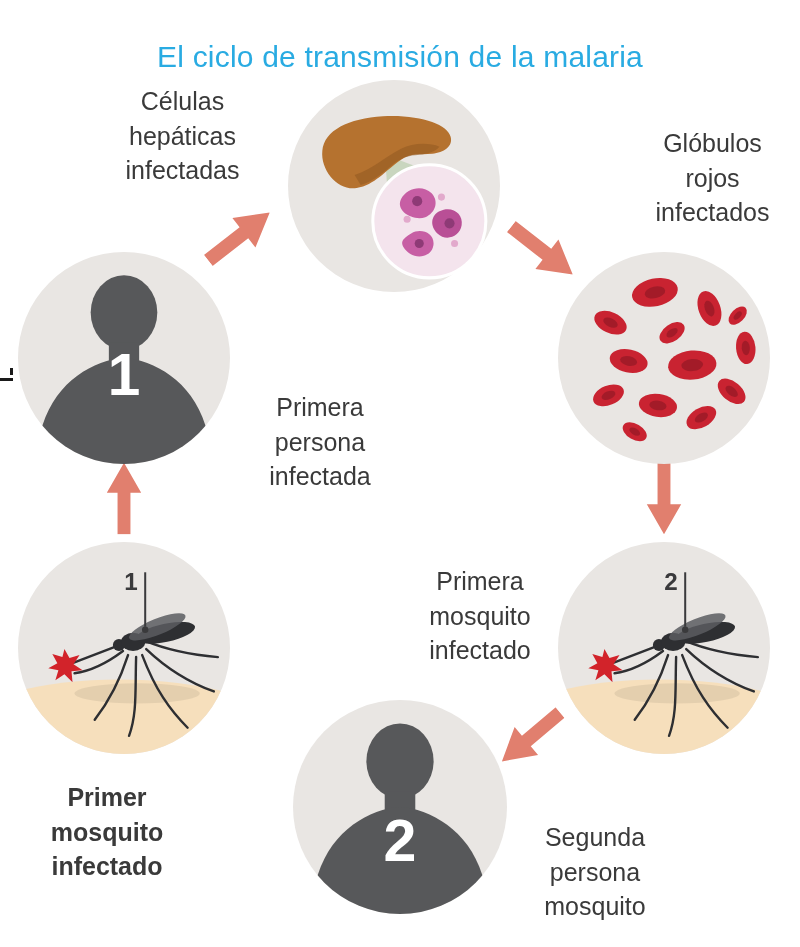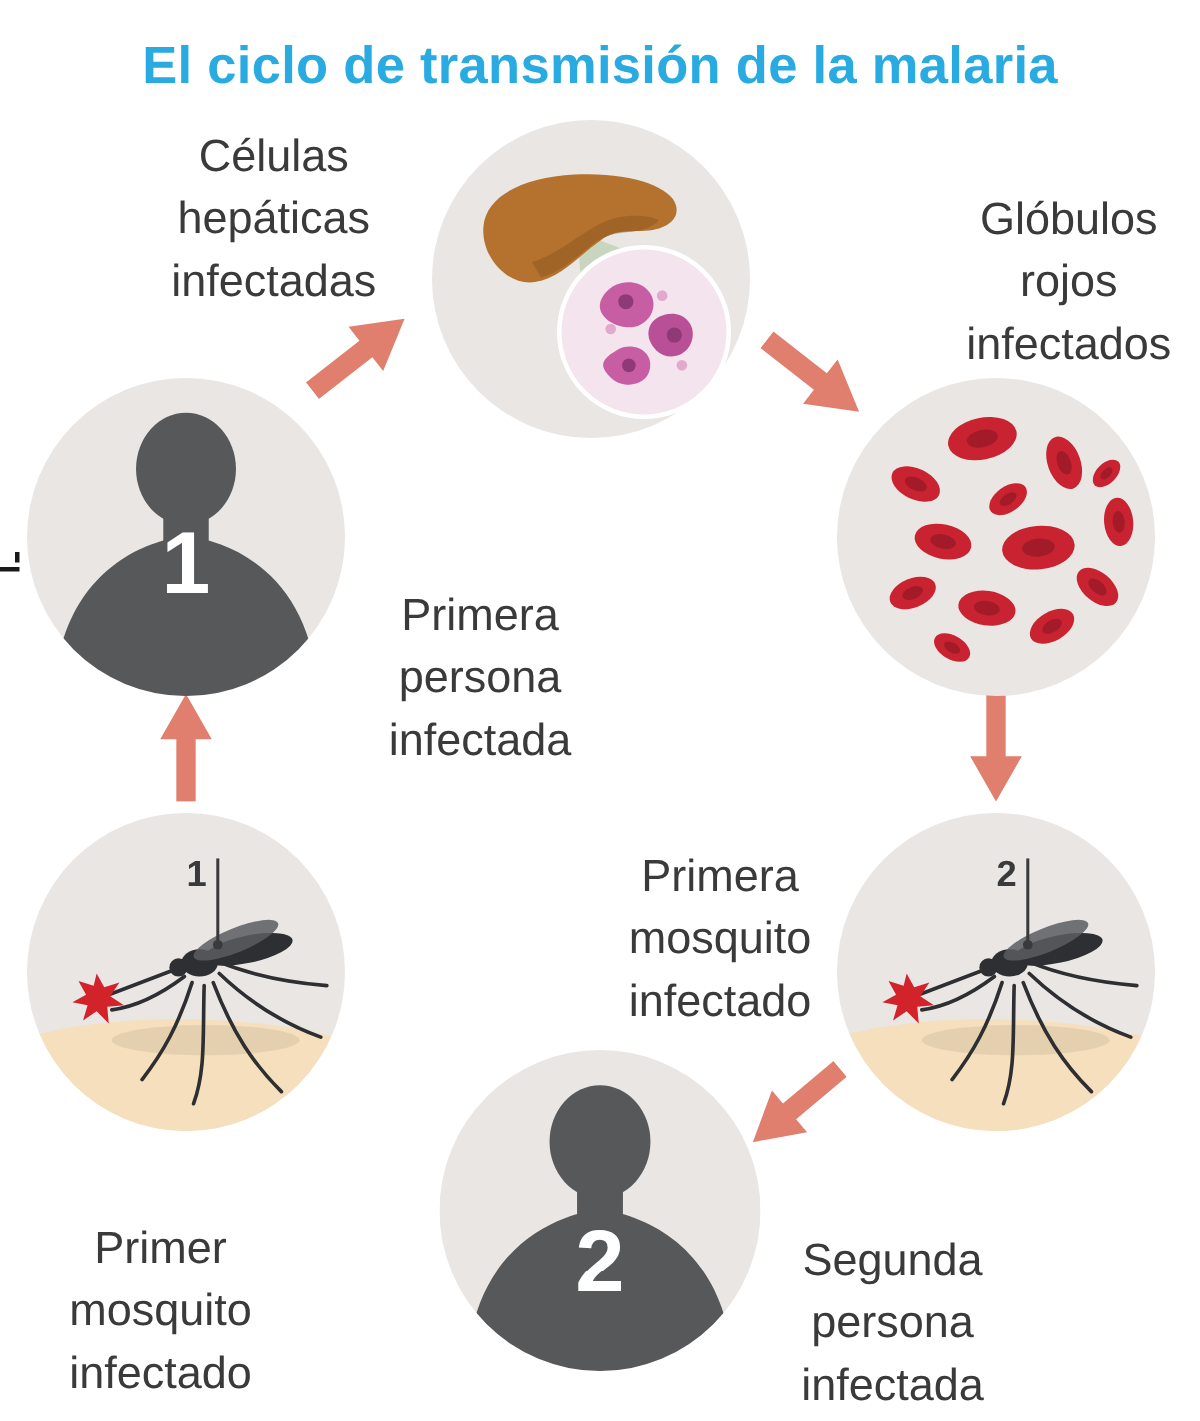--- a/index.html
+++ b/index.html
@@ -2,26 +2,26 @@
 <html><head>
 <meta charset="utf-8">
 <style>
   * { margin:0; padding:0; box-sizing:border-box; }
   html,body { background:#ffffff; }
   .canvas {
     position:relative; width:800px; height:947px; background:#ffffff;
     font-family:"Liberation Sans", sans-serif; overflow:hidden;
   }
   .title {
-    position:absolute; left:0; right:0; top:24px; text-align:center;
-    font-size:35px; font-weight:700; color:var(--title-blue,#29abe2);
+    position:absolute; left:0; right:0; top:40px; text-align:center;
+    font-size:30px; font-weight:400; color:var(--title-blue,#29abe2);
     letter-spacing:0.2px;
   }
   .label {
-    position:absolute; text-align:center; font-size:30px; line-height:1.38;
+    position:absolute; text-align:center; font-size:25px; line-height:1.38;
     color:var(--label-text,#3a3a3a); white-space:pre-line;
   }
   .node { position:absolute; }
   .arrow { position:absolute; }
   .arrow path { fill:var(--arrow-salmon,#e17f6e); }
   .circle-bg { fill:var(--circle-gray,#e9e6e3); }
   .silhouette { fill:var(--silhouette-gray,#57585a); }
   .skin { fill:var(--skin-tone,#f6dfbc); }
   .liver-main { fill:var(--liver-brown,#b5722f); }
   .person-number { fill:#ffffff; font-weight:700; font-size:58px; font-family:"Liberation Sans",sans-serif; }
@@ -45,26 +45,26 @@
 infectadas</div>
   <div class="label" style="left:620px; top:126px; width:185px;">Glóbulos
 rojos
 infectados</div>
   <div class="label" style="left:225px; top:390px; width:190px;text-align:center;">Primera
 persona
 infectada</div>
   <div class="label" style="left:385px; top:564px; width:190px;">Primera
 mosquito
 infectado</div>
-  <div class="label" style="left:12px; top:812px; width:190px;">Primer
+  <div class="label" style="left:12px; top:780px; width:190px;font-weight:bold;">Primer
 mosquito
 infectado</div>
   <div class="label" style="left:500px; top:820px; width:190px;">Segunda
 persona
-infectada</div>
+mosquito</div>
 
   <svg class="arrow" style="left:200px; top:213px; transform:rotate(-38deg);" width="78" height="47" viewBox="0 0 100 60">
     <path d="M0 21 L58 21 L58 6 L100 30 L58 54 L58 39 L0 39 Z"></path>
     </svg>
   <svg class="arrow" style="left:503px; top:227px; transform:rotate(38deg);" width="78" height="47" viewBox="0 0 100 60">
     <path d="M0 21 L58 21 L58 6 L100 30 L58 54 L58 39 L0 39 Z"></path>
     </svg>
   <svg class="arrow" style="left:628px; top:477px; transform:rotate(90deg);" width="72" height="43" viewBox="0 0 100 60">
     <path d="M0 21 L58 21 L58 6 L100 30 L58 54 L58 39 L0 39 Z"></path>
     </svg>

